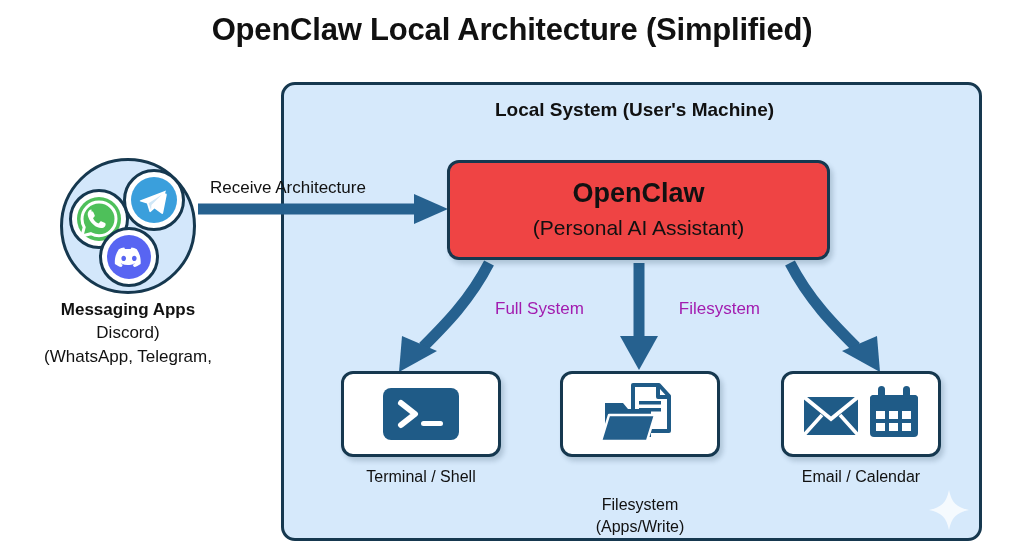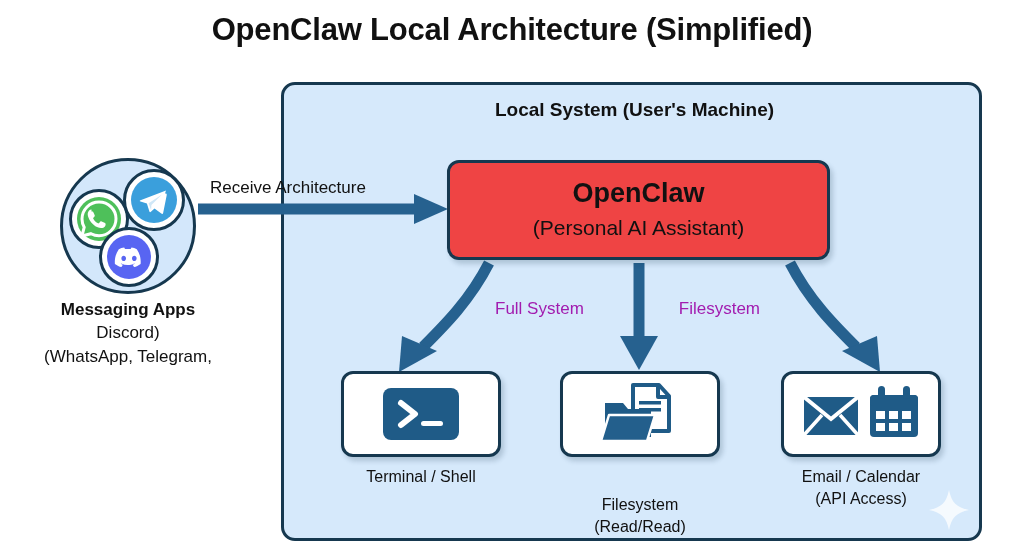--- a/index.html
+++ b/index.html
@@ -292,21 +292,21 @@
       <rect x="40" y="27" width="22" height="3.5" fill="#1f5b87"></rect>
       <rect x="40" y="34" width="14" height="3.5" fill="#1f5b87"></rect>
 
       <path d="M6 22 L24 22 L29 28 L52 28 L52 56 L6 56 Z" fill="#1f5b87"></path>
 
       <path d="M10 34 L56 34 L48 60 L2 60 Z" fill="#235f8c" stroke="#ffffff" stroke-width="2.5" stroke-linejoin="round"></path>
     </svg>
   </div>
   <div class="cap-label" id="label-filesystem">
     <div>Filesystem</div>
-    <div>(Read/Read)</div>
+    <div>(Apps/Write)</div>
   </div>
 
   <div class="cap-box" id="cap-email">
     <svg width="122" height="62" viewBox="0 0 122 62">
 
       <rect x="4" y="14" width="54" height="38" fill="#1f5b87"></rect>
       <path d="M4 14 L31 36 L58 14" fill="none" stroke="#ffffff" stroke-width="4"></path>
       <path d="M4 52 L22 32 M58 52 L40 32" stroke="#ffffff" stroke-width="3.5" fill="none"></path>
 
       <rect x="70" y="12" width="48" height="42" rx="4" fill="#1f5b87"></rect>
@@ -316,16 +316,15 @@
       <rect x="76" y="28" width="9" height="8" fill="#ffffff"></rect>
       <rect x="89" y="28" width="9" height="8" fill="#ffffff"></rect>
       <rect x="102" y="28" width="9" height="8" fill="#ffffff"></rect>
       <rect x="76" y="40" width="9" height="8" fill="#ffffff"></rect>
       <rect x="89" y="40" width="9" height="8" fill="#ffffff"></rect>
       <rect x="102" y="40" width="9" height="8" fill="#ffffff"></rect>
     </svg>
   </div>
   <div class="cap-label" id="label-email">
     <div>Email / Calendar</div>
-    <div>(API Access)</div>
   </div>
 
 </div>
 
 </body></html>

